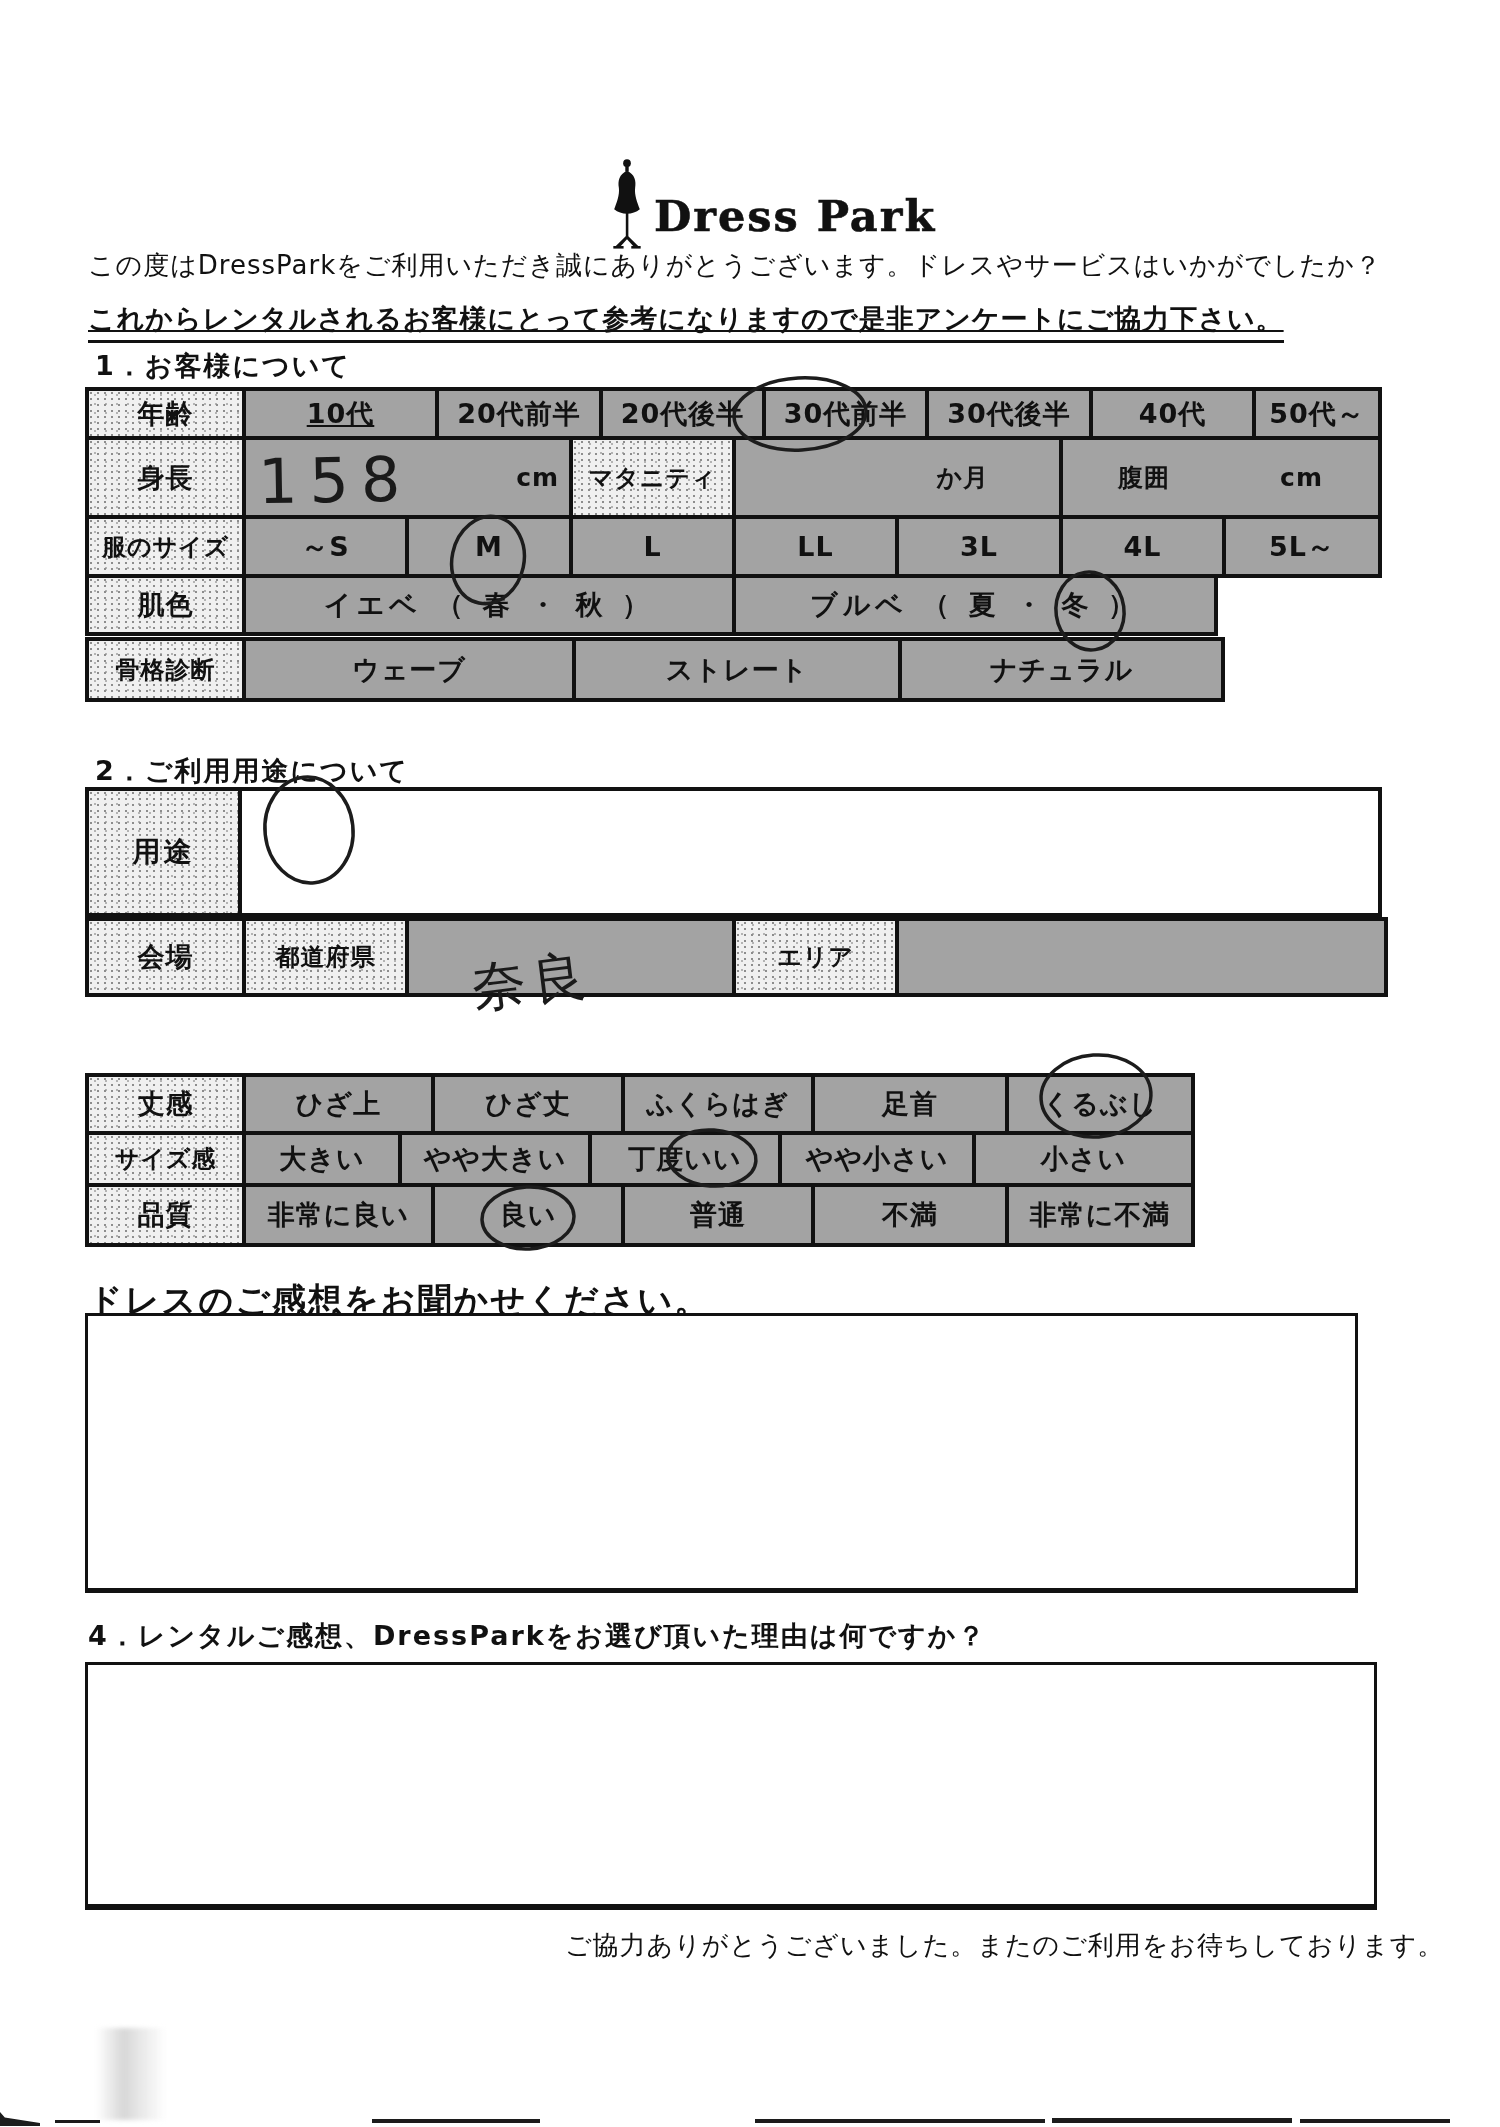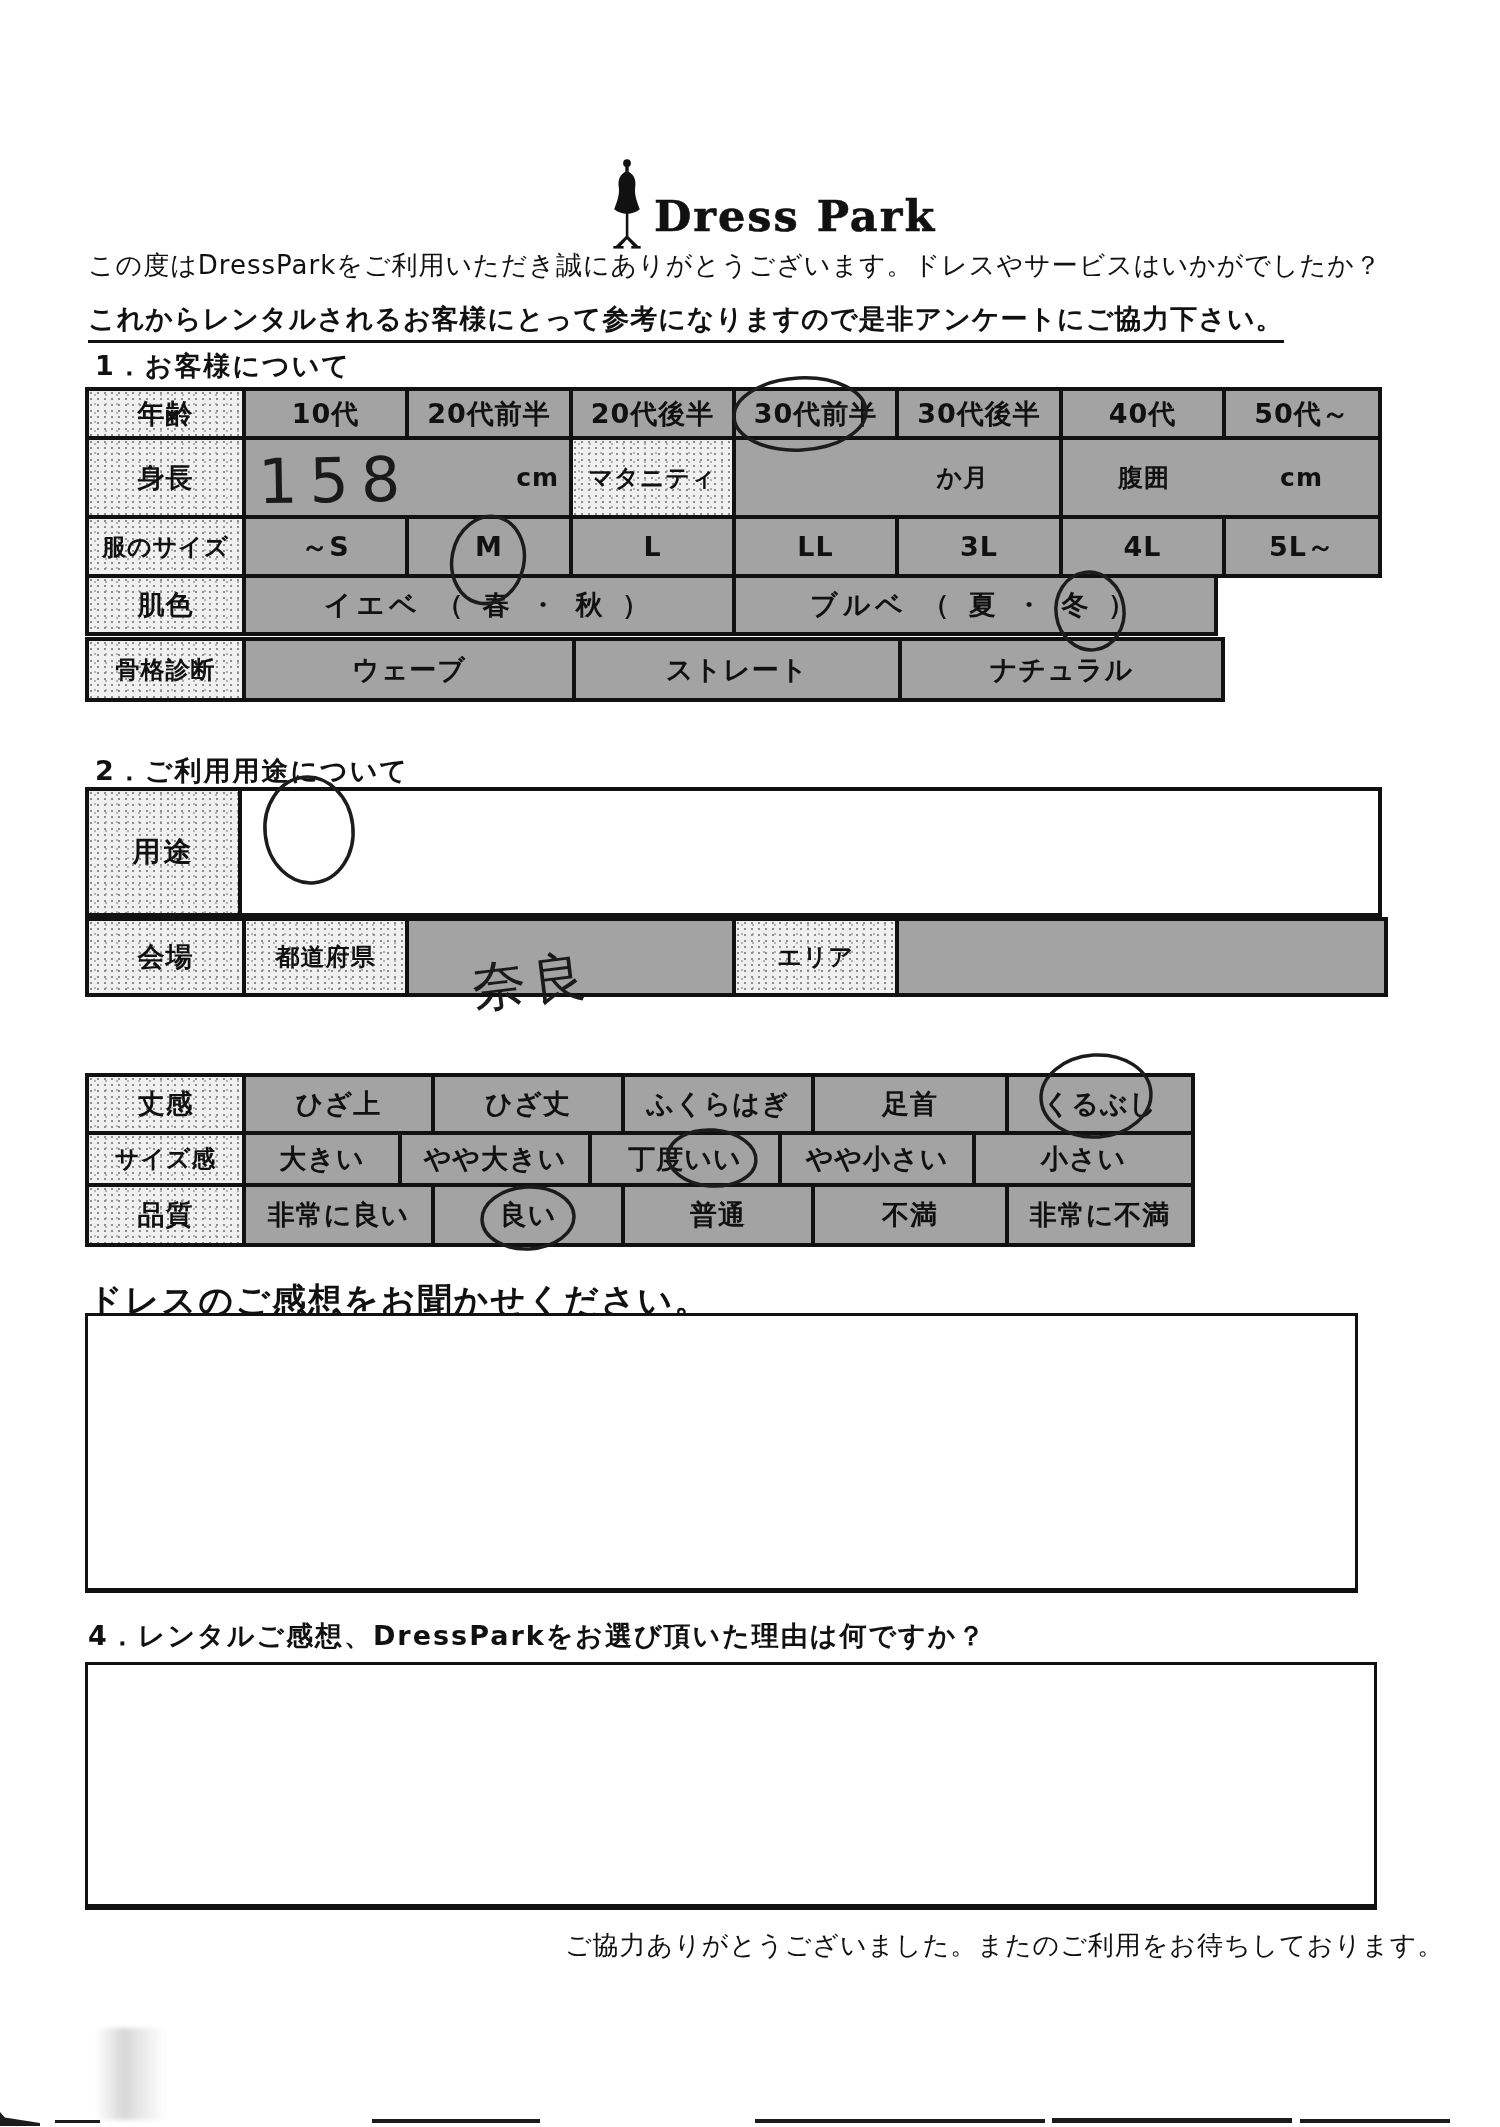--- a/index.html
+++ b/index.html
@@ -15,21 +15,21 @@
   .logo-icon{width:38px;height:94px;}
   .logo-text{
     font-family:"DejaVu Serif","Liberation Serif",serif;
     font-size:43px;font-weight:700;letter-spacing:2px;
     margin-left:8px;margin-bottom:14px;line-height:1;
     -webkit-text-stroke:0.6px #111;
   }
   
   .intro1{left:88px;top:248px;font-size:26px;font-weight:500;letter-spacing:1px;}
   .intro2{left:88px;top:301px;font-size:27px;font-weight:700;letter-spacing:1px;
-          border-bottom:3px solid #111;padding-bottom:3px;}
+          border-bottom:3px solid #111;padding-bottom:3px;text-decoration:underline;}
   .shead{font-size:27px;font-weight:700;letter-spacing:2px;}
   .h-s1{left:95px;top:348px;}
   .h-s2{left:95px;top:753px;}
   .h-s3{left:95px;top:1076px;}
   .prompt{left:88px;top:1278px;font-size:34px;font-weight:700;letter-spacing:2px;}
   .h-s4{left:88px;top:1618px;}
   .footer-txt{left:565px;top:1928px;font-size:26px;font-weight:500;letter-spacing:1px;}
   
   .trow{display:flex;box-sizing:border-box;border:4px solid #111;background:#a3a3a3;}
   .trow + .trow{margin-top:-4px;}
@@ -87,21 +87,21 @@
 
   <div class="abs intro1">この度はDressParkをご利用いただき誠にありがとうございます。ドレスやサービスはいかがでしたか？</div>
   <div class="abs intro2">これからレンタルされるお客様にとって参考になりますので是非アンケートにご協力下さい。</div>
 
   <div class="abs shead h-s1">1．お客様について</div>
 
   <div class="abs" style="left:85px;top:387px;">
 
     <div class="trow" style="width:1297px;height:53px;">
       <div class="c shade" style="width:153px;">年齢</div>
-      <div class="c" style="width:163px;">10代</div>
+      <div class="c" style="width:193px;text-decoration:underline;">10代</div>
       <div class="c" style="width:164px;">20代前半</div>
       <div class="c" style="width:163px;">20代後半</div>
       <div class="c" style="width:163px;">30代前半</div>
       <div class="c" style="width:164px;">30代後半</div>
       <div class="c" style="width:163px;">40代</div>
       <div class="c" style="flex:1;">50代～</div>
     </div>
 
     <div class="trow" style="width:1297px;height:83px;">
       <div class="c shade" style="width:153px;">身長</div>

